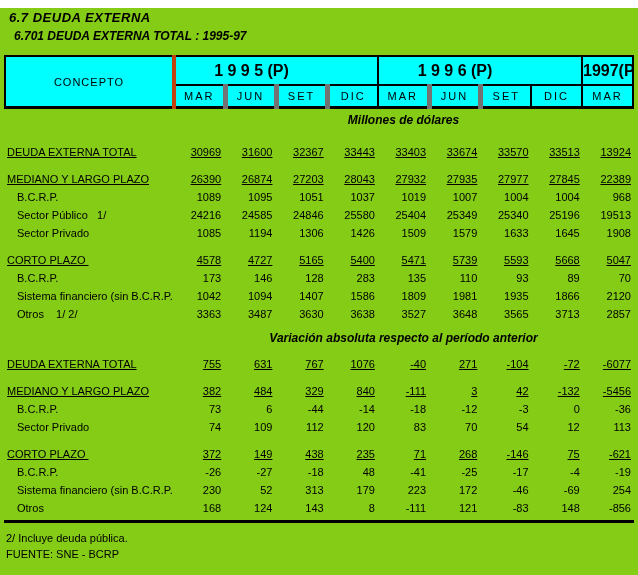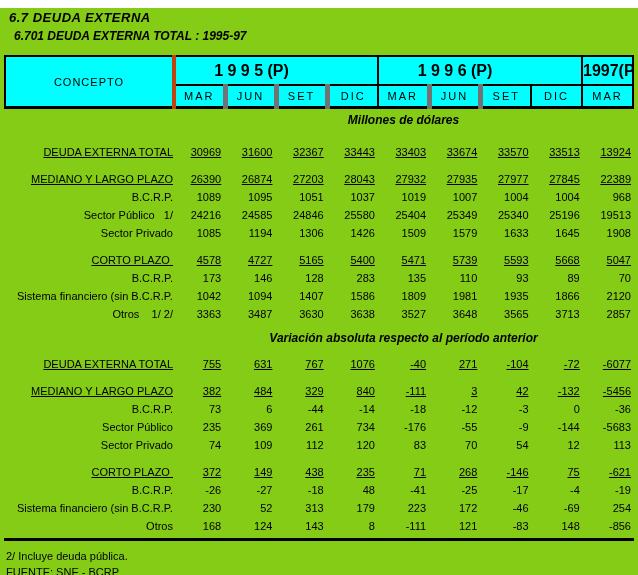--- a/index.html
+++ b/index.html
@@ -53,21 +53,21 @@
   }
   .sec-title.second { margin-top: 6px; margin-bottom: 8px; }
   table.data {
     width: 630px; border-collapse: collapse; table-layout: fixed;
     margin-bottom: 2px;
   }
   table.data td {
     padding: 0; height: 18px; font-size: 11px; line-height: 18px;
     overflow: hidden; vertical-align: middle;
   }
-  table.data td.lbl { text-align: right; padding-left: 3px; white-space: pre; }
+  table.data td.lbl { text-align: left; padding-left: 3px; white-space: pre; }
   table.data td.lbl.ind { padding-left: 13px; }
   table.data td.num { text-align: right; padding-right: 3px; }
   table.data tr.u td.lbl, table.data tr.u td.num { text-decoration: underline; }
   table.data tr.gaprow td { height: 9px; line-height: 9px; }
   .botline {
     width: 630px; height: 3px; background: #000000; margin-top: 3px;
   }
   .footnotes { margin-top: 7px; font-size: 11px; line-height: 16px; padding-left: 2px; }
 </style>
 </head>
@@ -294,32 +294,20 @@
               <td class="num">6</td>
               <td class="num">-44</td>
               <td class="num">-14</td>
               <td class="num">-18</td>
               <td class="num">-12</td>
               <td class="num">-3</td>
               <td class="num">0</td>
               <td class="num">-36</td>
             </tr>
             <tr>
-              <td class="lbl ind">Sector Público</td>
-              <td class="num">235</td>
-              <td class="num">369</td>
-              <td class="num">261</td>
-              <td class="num">734</td>
-              <td class="num">-176</td>
-              <td class="num">-55</td>
-              <td class="num">-9</td>
-              <td class="num">-144</td>
-              <td class="num">-5683</td>
-            </tr>
-            <tr>
               <td class="lbl ind">Sector Privado</td>
               <td class="num">74</td>
               <td class="num">109</td>
               <td class="num">112</td>
               <td class="num">120</td>
               <td class="num">83</td>
               <td class="num">70</td>
               <td class="num">54</td>
               <td class="num">12</td>
               <td class="num">113</td>

